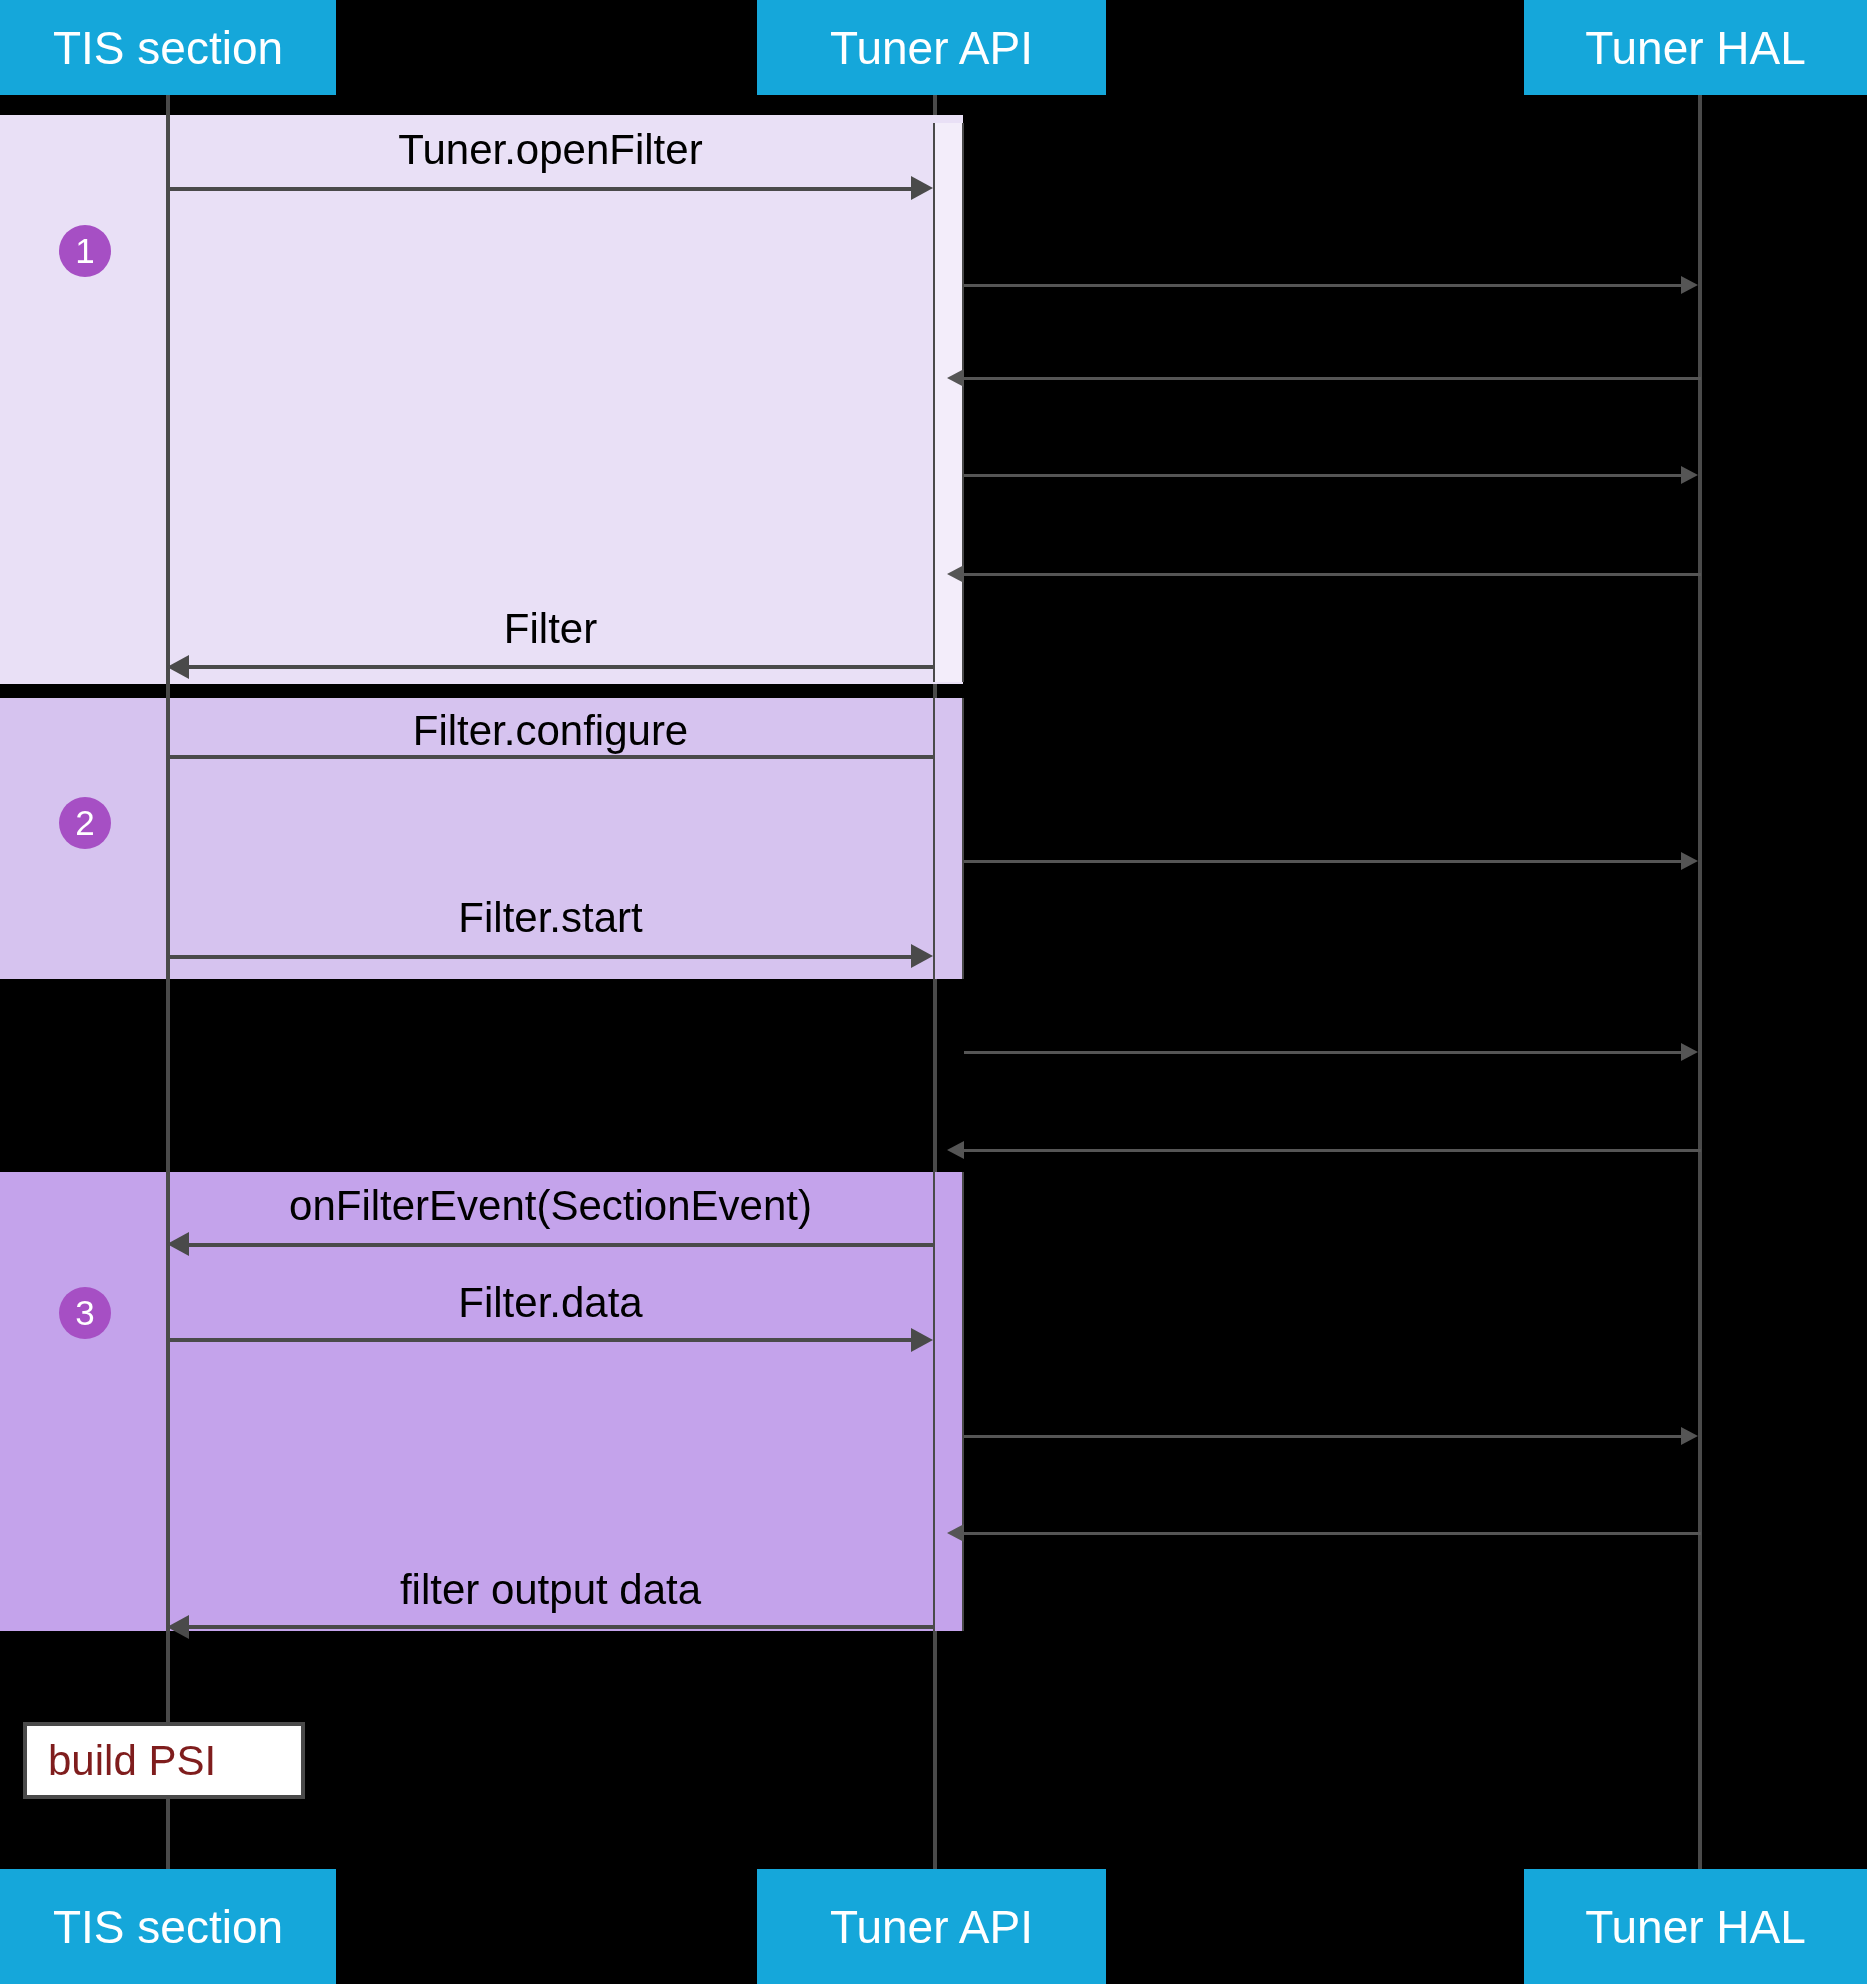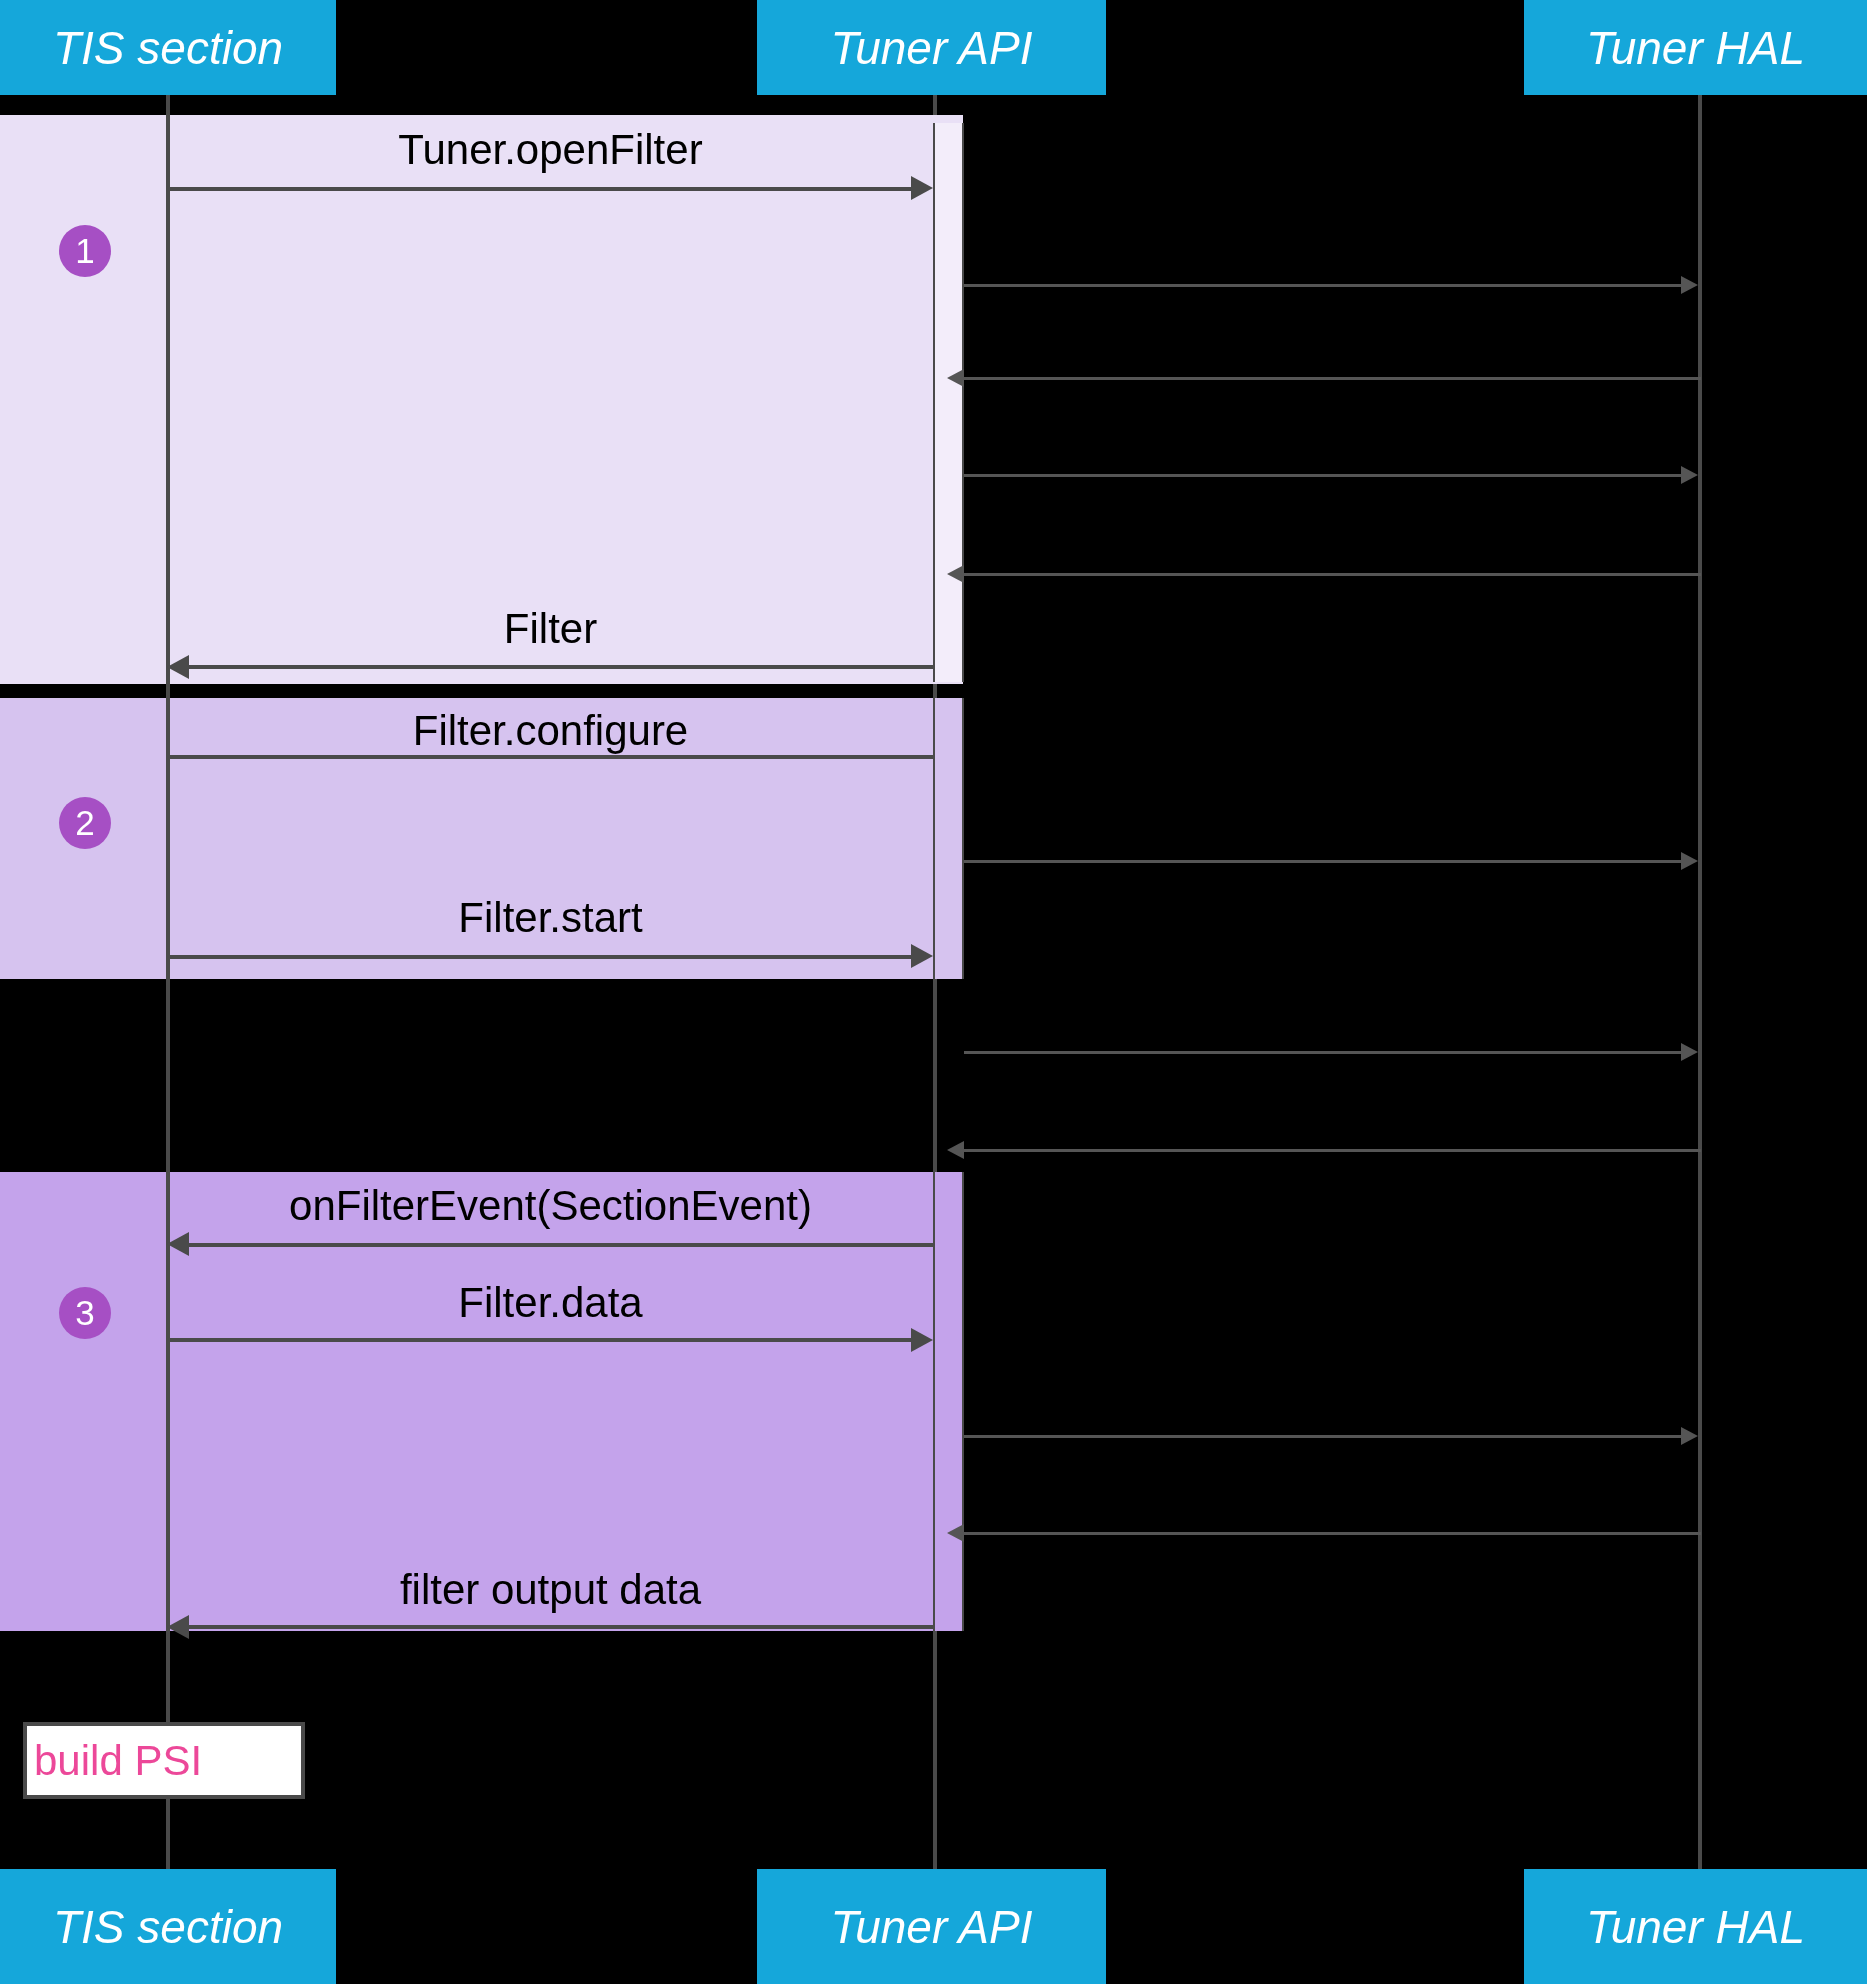--- a/index.html
+++ b/index.html
@@ -1,21 +1,21 @@
 <!DOCTYPE html>
 <html style="font-size:7.7px"><head>
 <meta charset="utf-8">
 <style>
   html,body{margin:0;padding:0;background:#000;}
   #stage{position:relative;width:1867px;height:1985px;background:#000;
          font-family:"Liberation Sans",sans-serif;overflow:hidden;}
 
   .plife{position:absolute;width:3.8px;background:#4a4a4a;}
   .pbar{position:absolute;background:#15a7da;display:flex;align-items:center;
-        justify-content:center;color:#fff;font-size:46px;letter-spacing:0px;font-style:italic;}
+        justify-content:center;color:#fff;font-size:46px;letter-spacing:0px;}
 
   .band{position:absolute;left:0;}
   .act{position:absolute;}
 
   .msg-line{position:absolute;height:3.8px;background:#4a4a4a;}
   .msg-line.thin{height:2.9px;background:#555;}
   .arrowR{position:absolute;width:0;height:0;
           border-top:12.4px solid transparent;border-bottom:12.4px solid transparent;
           border-left:22px solid #4a4a4a;}
   .arrowL{position:absolute;width:0;height:0;
@@ -25,22 +25,22 @@
   .arrowL.sm{border-top-width:9.6px;border-bottom-width:9.6px;border-right-width:17px;border-right-color:#555;}
 
   .msg-label{position:absolute;color:#000;font-size:42px;white-space:nowrap;
              text-align:center;line-height:1;}
 
   .badge{position:absolute;width:52px;height:52px;border-radius:50%;
          background:#a64fc4;color:#fff;font-size:35px;
          display:flex;align-items:center;justify-content:center;}
 
   .note{position:absolute;background:#fff;border:4.3px solid #4a4a4a;
-        color:#ec4899;font-size:42px;display:flex;align-items:center;
-        padding-left:7px;box-sizing:border-box;}
+        color:#7f1d1d;font-size:42px;display:flex;align-items:center;
+        padding-left:21px;box-sizing:border-box;}
 </style>
 </head>
 <body>
 
 <div id="stage">
 
   <div class="plife" style="left:166px;top:95px;height:1775px;"></div>
   <div class="plife" style="left:933px;top:95px;height:1775px;"></div>
   <div class="plife" style="left:1698px;top:95px;height:1775px;"></div>
 

